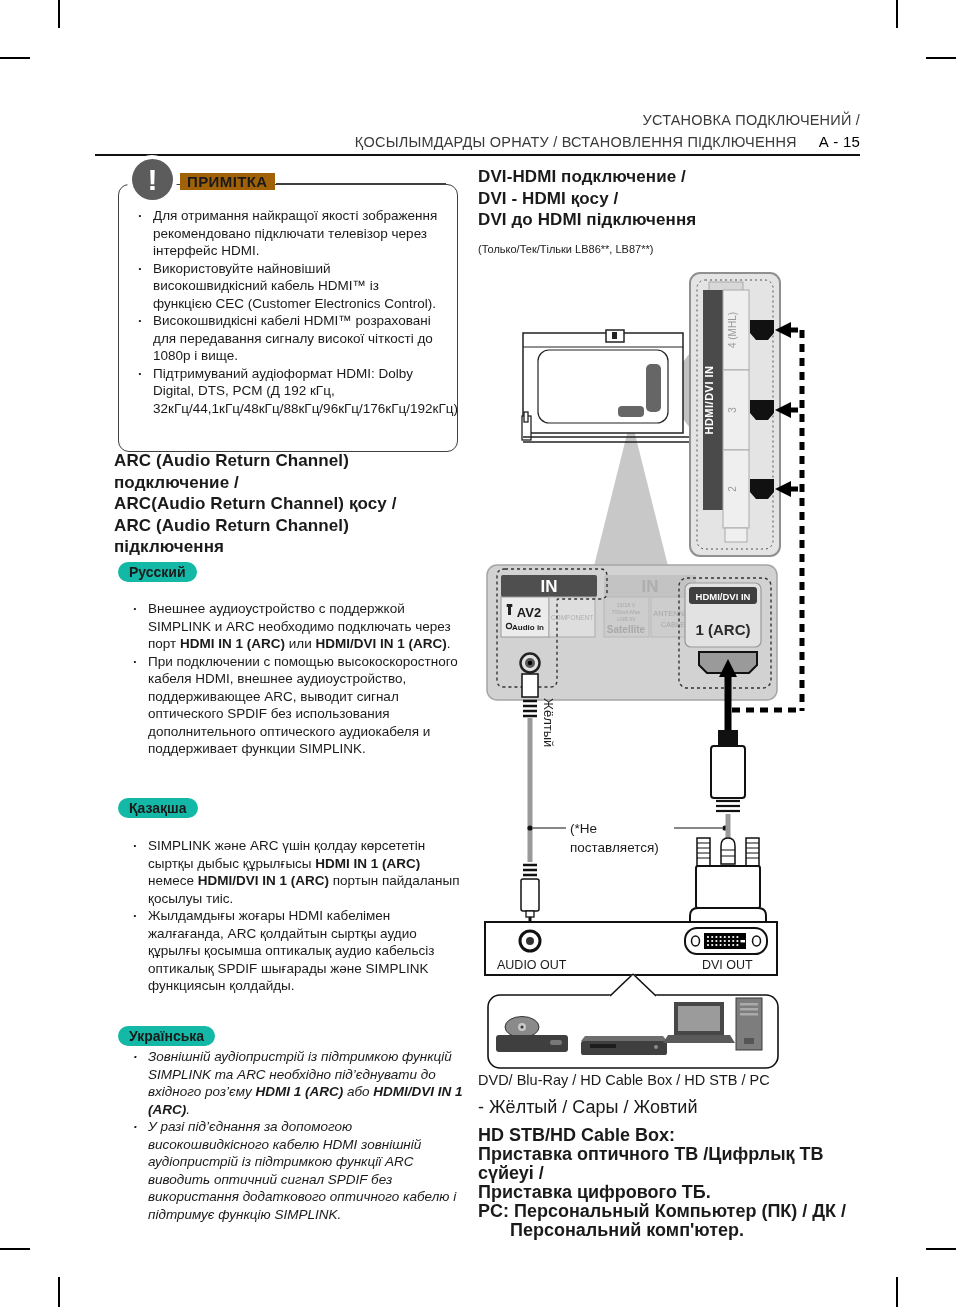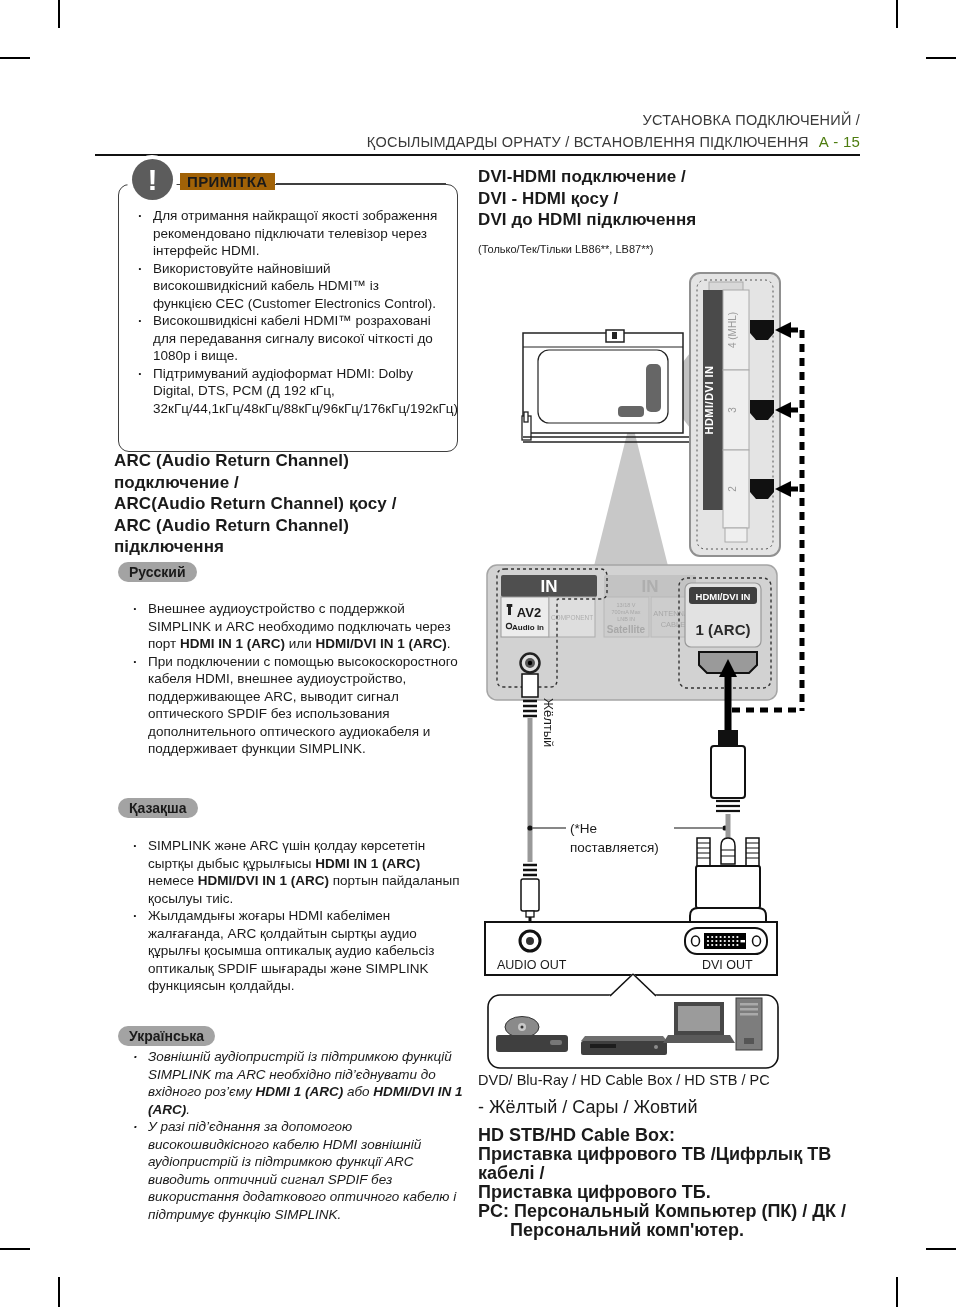--- a/index.html
+++ b/index.html
@@ -2,34 +2,34 @@
 <html><head>
 <meta charset="utf-8">
 <style>
   html,body{margin:0;padding:0;background:#fff;}
   .page{position:relative;width:956px;height:1307px;background:#fff;overflow:hidden;
         font-family:"Liberation Sans","DejaVu Sans",sans-serif;color:#1a1a1a;}
   .abs{position:absolute;}
   .crop{position:absolute;background:#000;}
   
   .hdr{position:absolute;top:110px;right:96px;text-align:right;font-size:14.5px;line-height:21px;color:#3a3a3a;letter-spacing:.2px;}
-  .hdr .pgno{font-size:15px;margin-left:10px;color:#4d7c0f;}
+  .hdr .pgno{font-size:15px;margin-left:22px;color:#000000;}
   .hdr-rule{position:absolute;left:95px;top:154px;width:765px;height:2px;background:#111;}
   
   .notebox{position:absolute;left:118px;top:184px;width:338px;height:266px;border:1.6px solid #3f3f3f;border-radius:11px;}
   .note-icon-halo{position:absolute;left:127px;top:155px;width:50px;height:50px;border-radius:50%;background:#fff;}
   .note-icon{position:absolute;left:132px;top:159px;width:41px;height:41px;border-radius:50%;background:#5c5c5c;color:#fff;
              font-weight:900;font-size:30px;line-height:41px;text-align:center;}
   .note-title{position:absolute;left:180px;top:173px;background:#a16207;padding:0 7px;font-weight:bold;font-size:15px;letter-spacing:.4px;}
   .note-ul{margin:0;padding:22px 10px 0 12px;list-style:none;}
   li.blt{position:relative;padding:0 6px 0 22px;margin:0 0 0 0;font-size:13.5px;line-height:17.5px;}
   li.blt::before{content:"·";position:absolute;left:7px;top:0;font-weight:bold;}
   
   .bighead{position:absolute;font-weight:bold;font-size:17px;line-height:21.5px;white-space:pre-line;letter-spacing:.1px;}
-  .badge{position:absolute;display:inline-block;background:#a3a3a3;border-radius:12px;padding:2px 11px;font-weight:bold;font-size:14px;}
+  .badge{position:absolute;display:inline-block;background:#14b8a6;border-radius:12px;padding:2px 11px;font-weight:bold;font-size:14px;}
   .lang-ul{position:absolute;margin:8px;padding:0;list-style:none;width:344px;}
   .models{position:absolute;font-size:11px;}
   .cap{position:absolute;font-size:14.5px;}
   .foot{position:absolute;font-size:18px;line-height:19px;}
   .foot .ind{padding-left:32px;}
   svg text{font-family:"Liberation Sans","DejaVu Sans",sans-serif;}
   b{font-weight:bold;}
 </style>
 </head>
 <body>
@@ -320,19 +320,19 @@
         <polygon points="200,746 242,746 242,771 200,771" fill="#9b9b9b"></polygon>
         <polygon points="190,775 252,775 257,783 185,783" fill="#5a5a5a"></polygon>
       </g>
     </g>
   </svg>
 
   <div class="cap" style="left:478px;top:1072px;">DVD/ Blu-Ray / HD Cable Box / HD STB / PC</div>
   <div class="foot" style="left:478px;top:1098px;">- Жёлтый / Сары / Жовтий</div>
   <div class="foot" style="left:478px;top:1126px;width:400px;font-weight:bold;">
     <div>HD STB/HD Cable Box:</div>
-    <div>Приставка цифрового ТВ /Цифрлық ТВ кабелі /</div>
+    <div>Приставка оптичного ТВ /Цифрлық ТВ сүйеуі /</div>
     <div>Приставка цифрового ТБ.</div>
     <div>PC: Персональный Компьютер (ПК) / ДК /</div>
     <div class="ind">Персональний комп'ютер.</div>
   </div>
 
 </div>
 
 </body></html>

